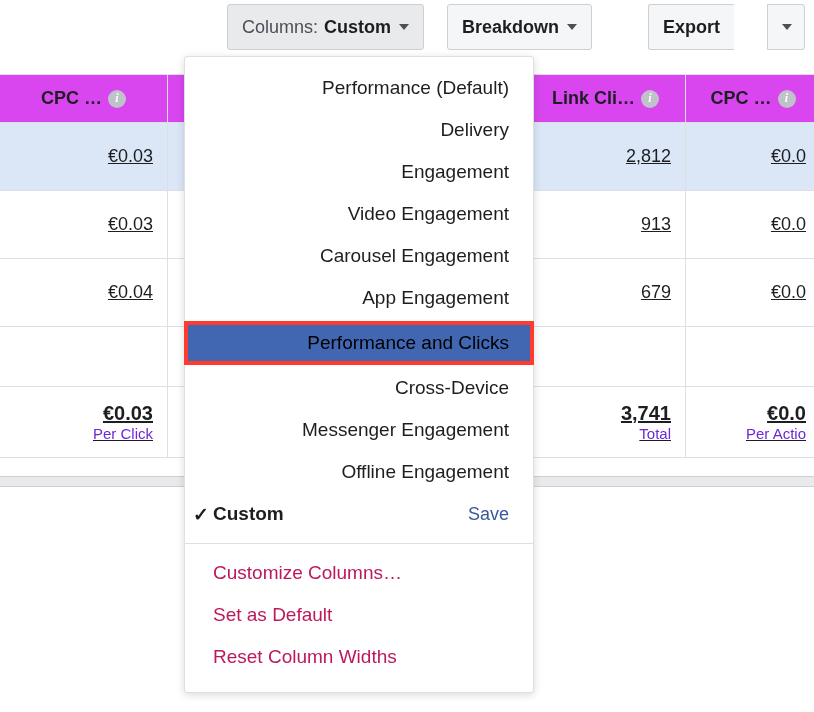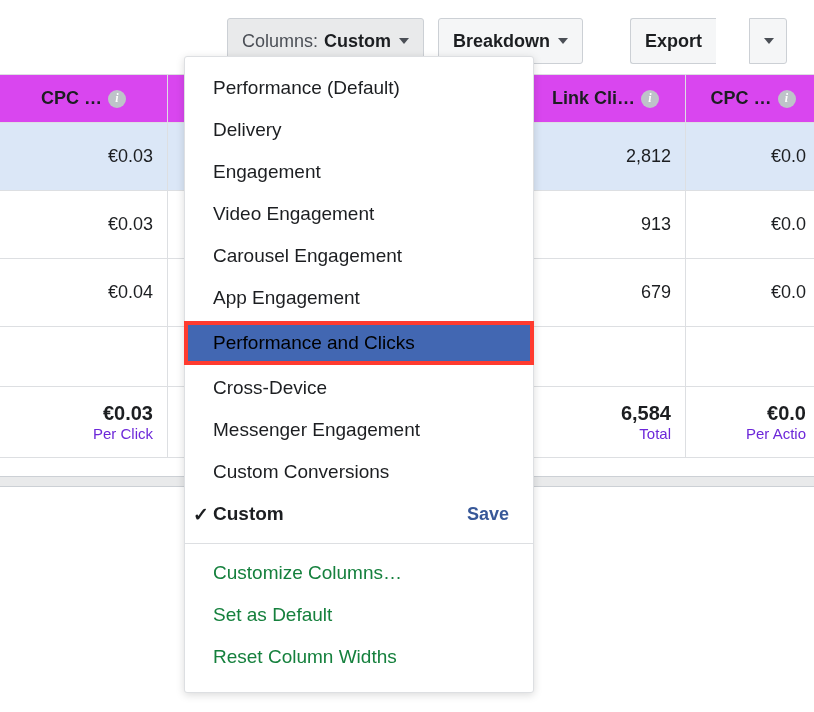--- a/index.html
+++ b/index.html
@@ -10,26 +10,26 @@
       height: 712px;
       overflow: hidden;
       position: relative;
       font-size: 18px;
       color: #1c1e21;
     }
 
     
     .toolbar {
       position: absolute;
-      top: 18px;
+      top: 4px;
       left: 0;
       width: 100%;
       height: 40px;
       display: flex;
-      gap: 14px;
+      gap: 23px;
       padding-left: 227px;
     }
     .btn {
       background: #f5f6f7;
       border: 1px solid #ccd0d5;
       border-radius: 3px;
       padding: 0 14px;
       display: inline-flex;
       align-items: center;
       gap: 6px;
@@ -93,20 +93,21 @@
     .td {
       flex: none;
       display: flex;
       align-items: center;
       justify-content: flex-end;
       padding: 12px 14px;
       border-right: 1px solid #dddfe2;
       color: #1c1e21;
       overflow: hidden;
       white-space: nowrap;
+      text-decoration: underline;
     }
     .summary { display: flex; height: 70px; background: #fff; }
     .summary .td { flex-direction: column; align-items: flex-end; justify-content: center; }
     .summary .main { font-weight: 700; font-size: 20px; }
     .summary .sub { font-size: 15px; color: #6d28d9; }
 
     
     .c0 { width: 168px; }
     .c1 { width: 168px; }
     .c2 { width: 190px; }
@@ -132,40 +133,40 @@
       border-radius: 3px;
       box-shadow: 0 2px 8px rgba(0,0,0,0.15);
       padding: 10px 0 14px 0;
       z-index: 10;
     }
     .dd-item {
       padding: 10px 24px 10px 28px;
       font-size: 19px;
       color: #1c1e21;
       cursor: pointer;
-      text-align: left;
+      text-align: right;
       position: relative;
     }
     .dd-item.highlight {
       background: #4267b2;
       color: #000000;
       outline: 4px solid #ff3b2f;
       outline-offset: -3px;
       margin: 3px 0;
     }
     .dd-item.checked { font-weight: 700; display: flex; justify-content: space-between; align-items: center; }
     .dd-item.checked::before {
       content: "✓";
       position: absolute;
       left: 8px;
       font-weight: 700;
     }
-    .dd-save { color: #385898; font-weight: 700; font-size: 18px; }
+    .dd-save { color: #385898; font-weight: 400; font-size: 18px; }
     .dd-sep { border: none; border-top: 1px solid #dddfe2; margin: 8px 0; }
-    .dd-action { padding: 10px 24px 10px 28px; font-size: 19px; color: #15803d; cursor: pointer; }
+    .dd-action { padding: 10px 24px 10px 28px; font-size: 19px; color: #be185d; cursor: pointer; }
   </style>
 </head>
 <body>
 
 <div class="toolbar">
   <div class="btn active">
     <span>Columns:</span>
     <span class="strong">Custom</span>
     <span class="caret"></span>
   </div>
@@ -231,21 +232,21 @@
   </div>
 
   <div class="summary">
     <div class="td c0">
       <span class="main">€0.03</span>
       <span class="sub">Per Click</span>
     </div>
     <div class="td c1"></div>
     <div class="td c2"></div>
     <div class="td c3">
-      <span class="main">6,584</span>
+      <span class="main">3,741</span>
       <span class="sub">Total</span>
     </div>
     <div class="td c4" style="border-right:none">
       <span class="main">€0.0</span>
       <span class="sub">Per Actio</span>
     </div>
   </div>
 </div>
 
 <div class="bar"></div>
@@ -253,21 +254,21 @@
 <div class="dropdown">
   <div class="dd-item">Performance (Default)</div>
   <div class="dd-item">Delivery</div>
   <div class="dd-item">Engagement</div>
   <div class="dd-item">Video Engagement</div>
   <div class="dd-item">Carousel Engagement</div>
   <div class="dd-item">App Engagement</div>
   <div class="dd-item highlight">Performance and Clicks</div>
   <div class="dd-item">Cross-Device</div>
   <div class="dd-item">Messenger Engagement</div>
-  <div class="dd-item">Custom Conversions</div>
+  <div class="dd-item">Offline Engagement</div>
   <div class="dd-item checked">
     <span>Custom</span>
     <span class="dd-save">Save</span>
   </div>
   <hr class="dd-sep">
   <div class="dd-action">Customize Columns…</div>
   <div class="dd-action">Set as Default</div>
   <div class="dd-action">Reset Column Widths</div>
 </div>
 

